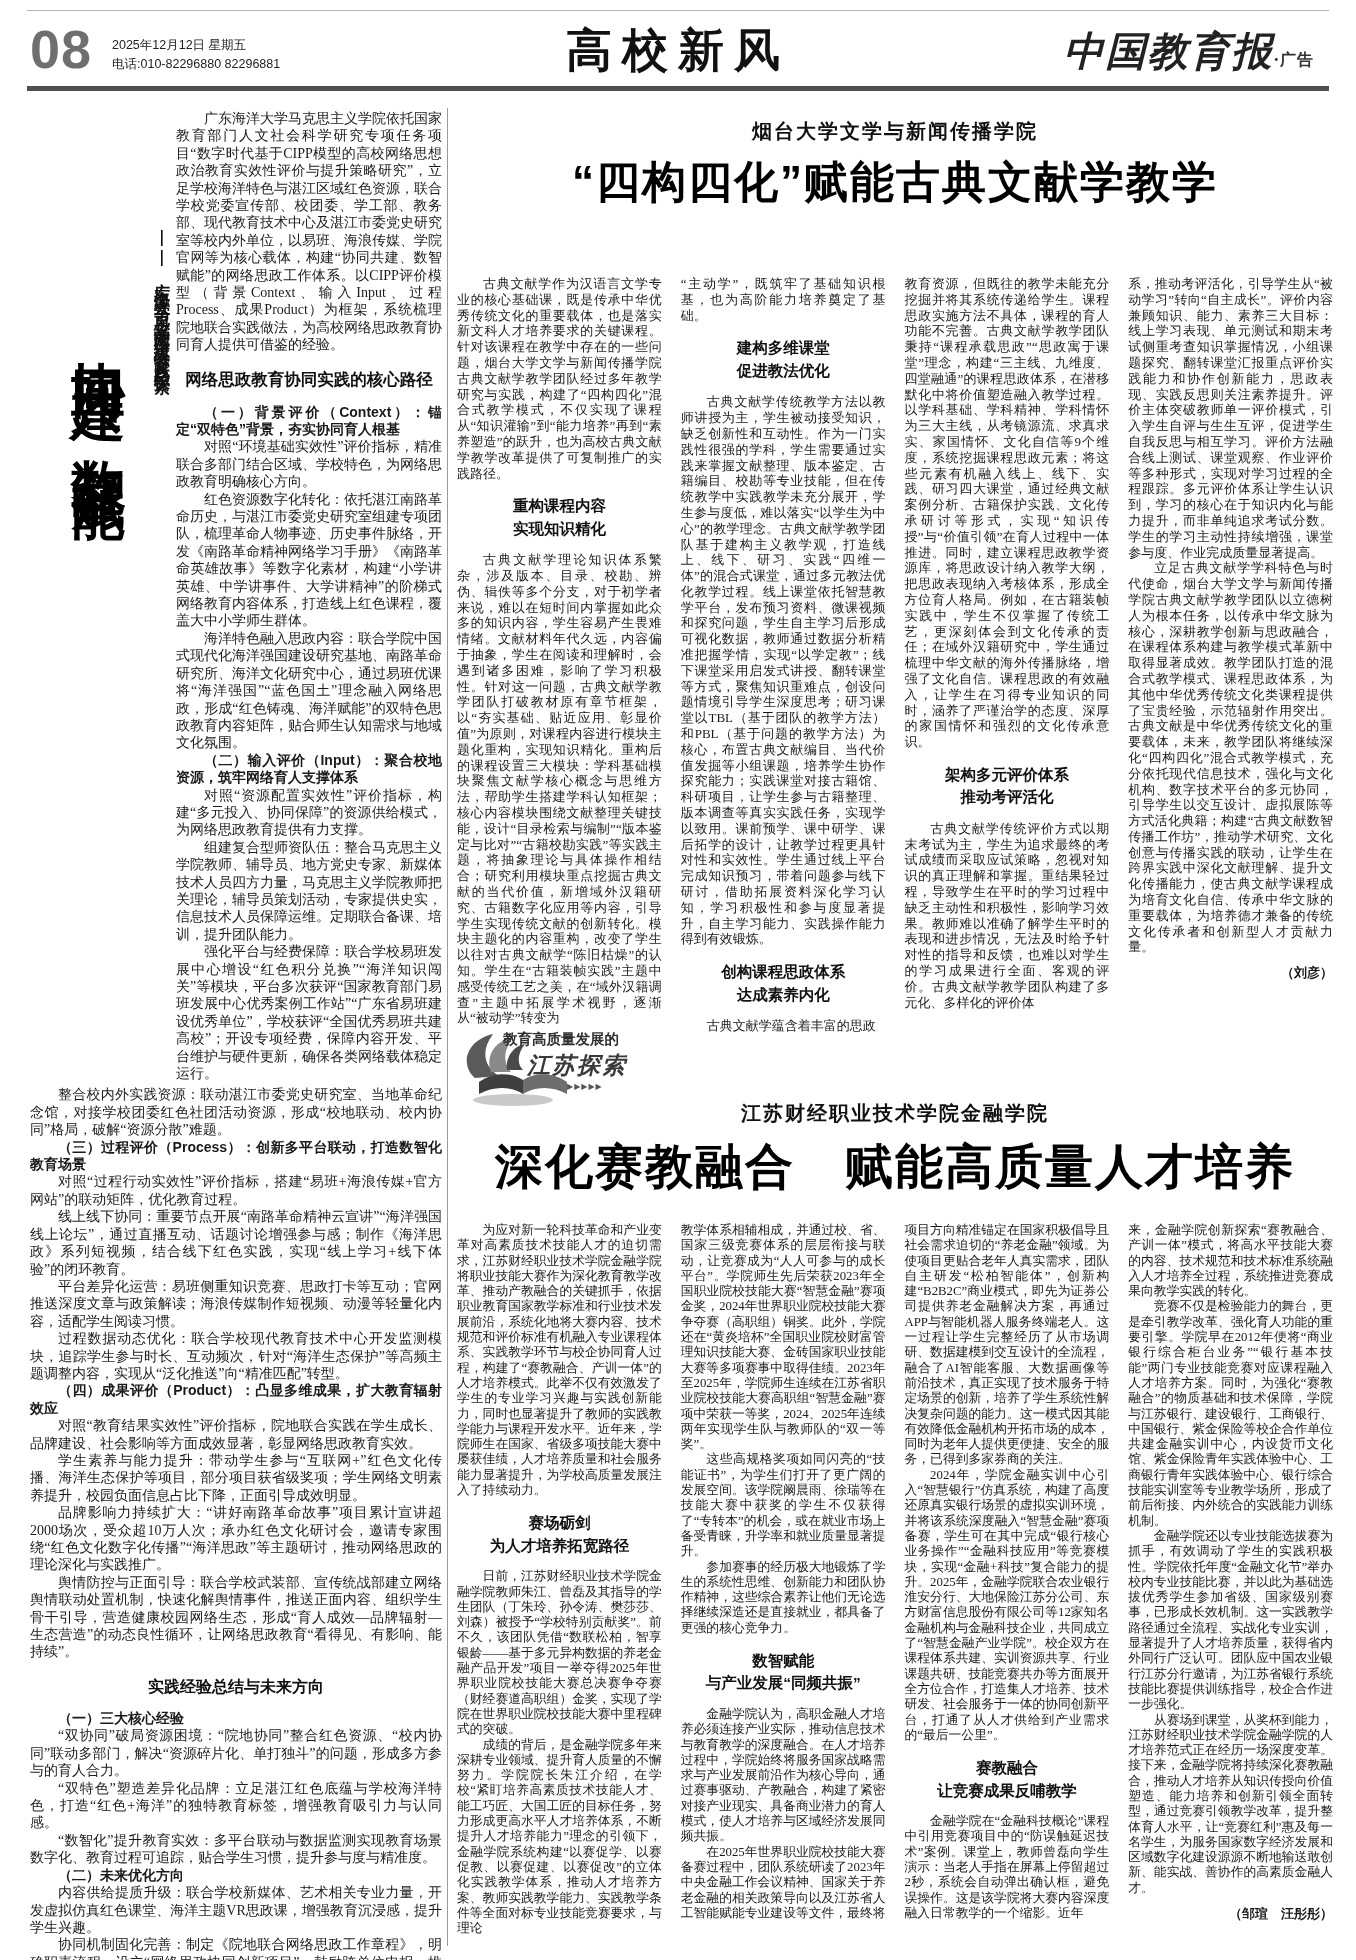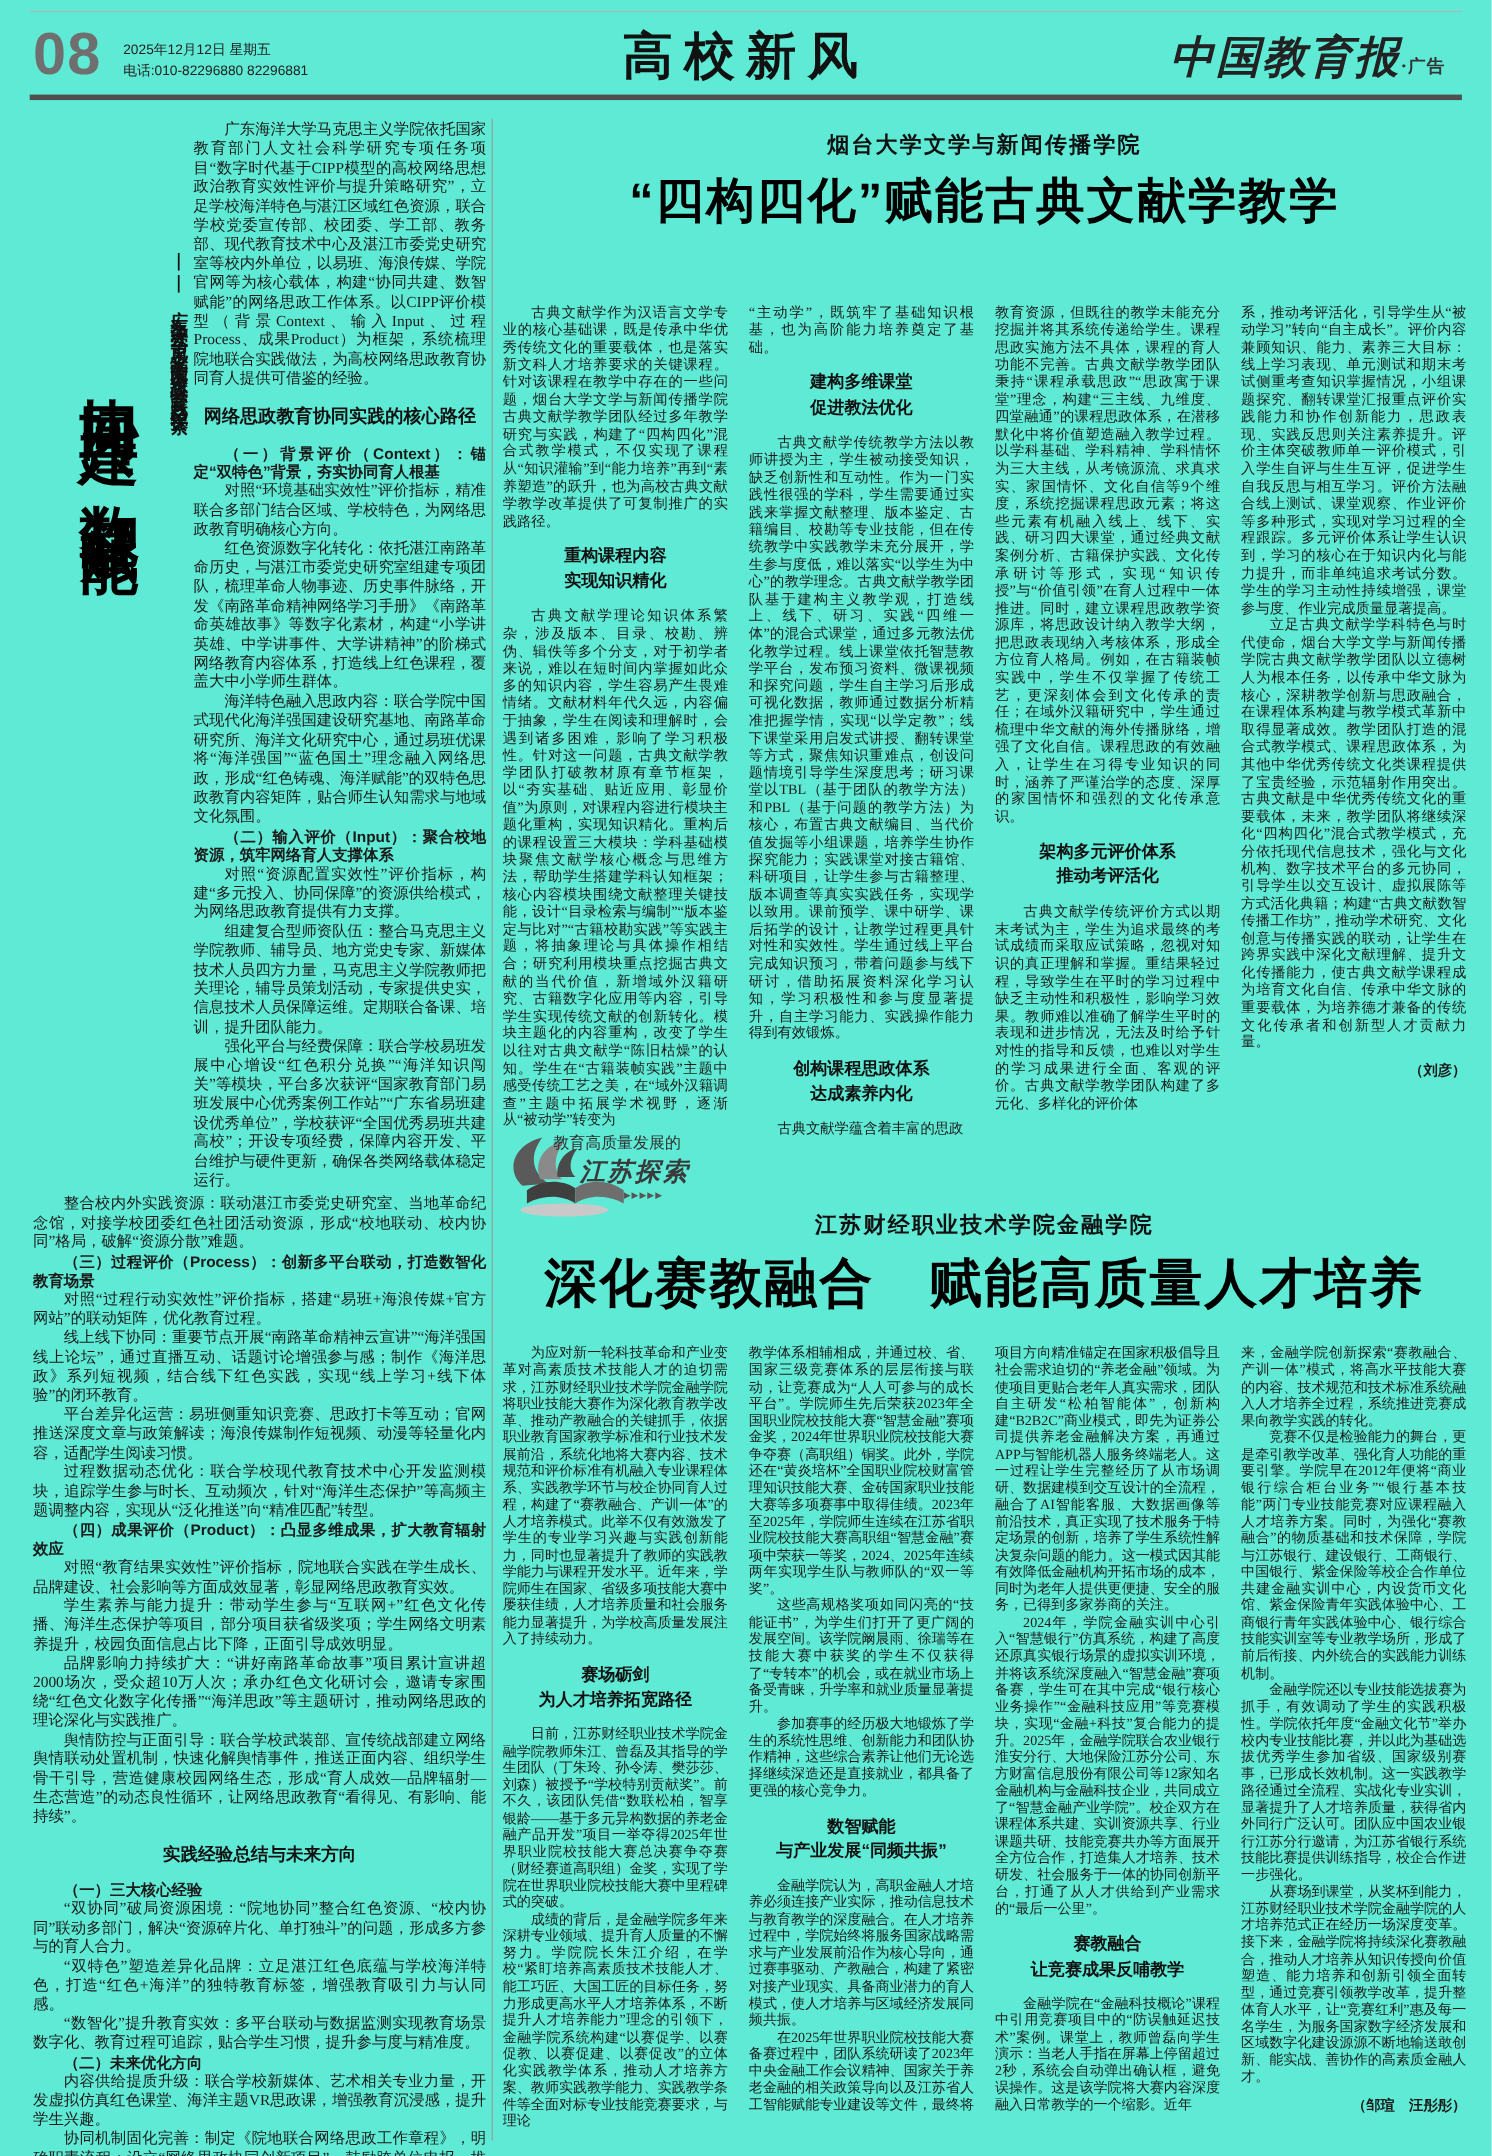--- a/index.html
+++ b/index.html
@@ -1,16 +1,16 @@
 <!DOCTYPE html>
 <html><head>
 <meta charset="utf-8">
 <style>
   html,body{margin:0;padding:0;background:#e8e8e8;}
-  .page{position:relative;width:1356px;height:1960px;background:#5eead4;margin:0 auto;overflow:hidden;
+  .page{position:relative;width:1356px;height:1960px;background:#ffffff;margin:0 auto;overflow:hidden;
         font-family:"Liberation Serif","DejaVu Serif",serif;color:#1a1a1a;}
   
   .rule-top{position:absolute;left:27px;right:27px;top:10px;height:1px;background:#b3b3b3;}
   .rule-thick{position:absolute;left:27px;right:27px;top:86px;height:5px;background:#4f4f4f;}
   .page-num{position:absolute;left:30px;top:18px;font-family:"Liberation Sans","DejaVu Sans",sans-serif;
             font-size:54px;font-weight:bold;color:#6f6f6f;letter-spacing:1px;}
   .date-block{position:absolute;left:112px;top:36px;font-size:12.5px;line-height:1.55;color:#222;
               font-family:"Liberation Sans","DejaVu Sans",sans-serif;}
   .section-title{position:absolute;left:0;right:0;top:20px;text-align:center;
                  font-family:"Liberation Sans","DejaVu Sans",sans-serif;
@@ -53,21 +53,21 @@
   .art3 .headline{font-size:48px;}
   .art3 .cols{margin-top:24px;}
   .cols{display:flex;gap:19px;}
   .col{flex:1;min-width:0;font-size:13px;line-height:15.8px;}
   .art3 .col{font-size:12.8px;line-height:15.3px;}
   .col .subhead{font-size:15.5px;}
   
   .badge{position:absolute;left:4px;top:6px;width:190px;height:84px;}
   .badge svg{position:absolute;left:0;top:0;}
   .badge-l1{position:absolute;left:42px;top:4px;font-family:"Liberation Sans","DejaVu Sans",sans-serif;
-            font-weight:normal;font-size:14.5px;color:#2e2e2e;white-space:nowrap;}
+            font-weight:bold;font-size:14.5px;color:#2e2e2e;white-space:nowrap;}
   .badge-l2{position:absolute;left:66px;top:24px;font-family:"Liberation Sans","DejaVu Sans",sans-serif;
             font-weight:bold;font-style:italic;font-size:23px;color:#3a3a3a;white-space:nowrap;letter-spacing:2px;}
   .badge-arrows{position:absolute;left:106px;top:56px;font-size:8px;color:#555;letter-spacing:1px;}
 </style>
 </head>
 <body>
 
 <div class="page">
 
   <div class="rule-top"></div>

